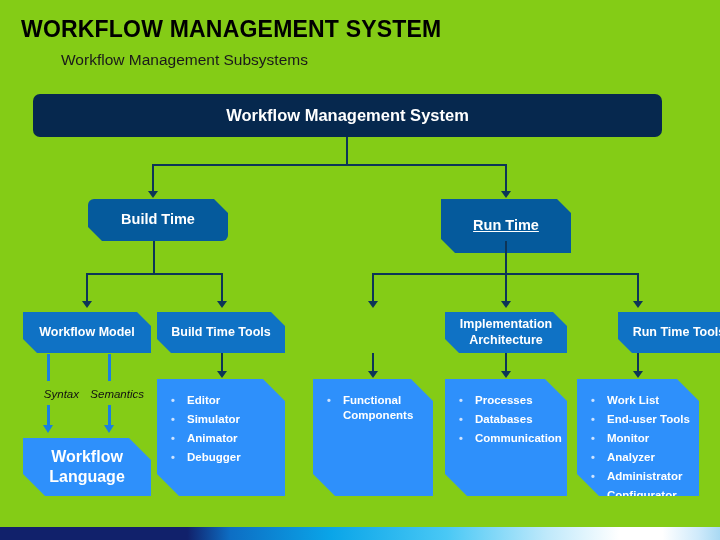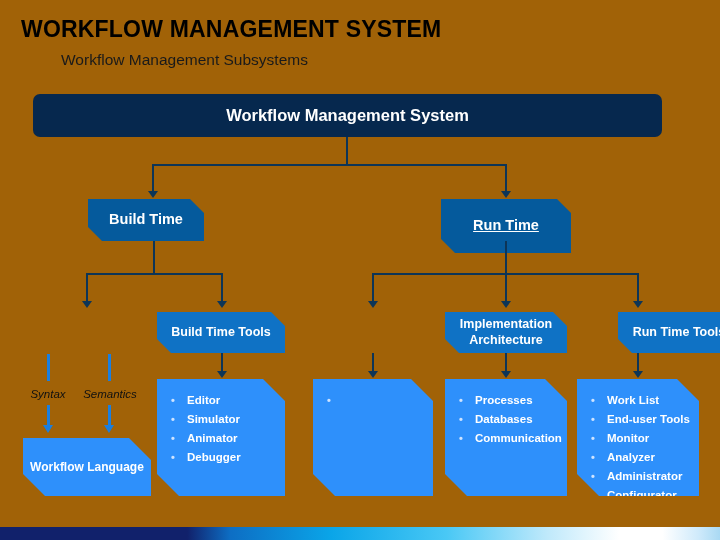--- a/index.html
+++ b/index.html
@@ -13,21 +13,21 @@
     font-family: "Liberation Sans", sans-serif;
     overflow: hidden;
     position: relative;
   }
 
   #slide {
     position: absolute;
     left: 0; top: 0;
     width: 720px;
     height: 540px;
-    background: #a16207;
+    background: #84cc16;
   }
 
   
   .title {
     position: absolute;
     left: 21px; top: 16px;
     font-size: 23px;
     font-weight: bold;
     letter-spacing: 0.2px;
     color: #000000;
@@ -68,21 +68,21 @@
     clip-path: polygon(0 0, calc(100% - 14px) 0, 100% 14px, 100% 100%,
                        14px 100%, 0 calc(100% - 14px));
   }
   .cut-lg {
     clip-path: polygon(0 0, calc(100% - 22px) 0, 100% 22px, 100% 100%,
                        22px 100%, 0 calc(100% - 22px));
   }
 
   .lvl2 { background: #055a9c; font-size: 14.5px; }
   .lvl3 { background: #0f72c5; font-size: 12.5px; }
-  .leaf { background: #2e90fb; font-size: 12px; }
+  .leaf { background: #2e90fb; font-size: 16px; }
 
   
   .bullets {
     position: absolute;
     box-sizing: border-box;
     background: #2e90fb;
     color: #ffffff;
     font-weight: bold;
     font-size: 11.5px;
     padding: 14px 8px 8px 14px;
@@ -132,21 +132,21 @@
     border-right: 5.5px solid transparent;
     border-top: 8px solid #1a7fe0;
   }
 
   .edge-label {
     position: absolute;
     font-style: italic;
     font-size: 11.5px;
     color: #111111;
     white-space: nowrap;
-    text-align: center;
+    text-align: right;
   }
 
   
   .accent {
     position: absolute;
     left: 0;
     bottom: 0;
     width: 720px;
     height: 13px;
     background: linear-gradient(to right,
@@ -172,21 +172,21 @@
   <div class="vline" style="left:346px; top:137px; width:2px; height:27px;"></div>
 
   <div class="hline" style="left:152px; top:164px; width:355px; height:2px;"></div>
 
   <div class="vline" style="left:152px; top:164px; width:2px; height:29px;"></div>
   <div class="arrow" style="left:148px; top:191px;"></div>
 
   <div class="vline" style="left:505px; top:164px; width:2px; height:29px;"></div>
   <div class="arrow" style="left:501px; top:191px;"></div>
 
-  <div class="node lvl2 cut" style="left:88px; top:199px; width:116px; height:42px;">
+  <div class="node lvl2 cut" style="left:88px; top:199px; width:140px; height:42px;border-radius:6px;">
     <span>Build Time</span>
   </div>
 
   <div class="node lvl2 cut" style="left:441px; top:199px; width:130px; height:54px;text-decoration:underline;">
     <span>Run Time</span>
   </div>
 
   <div class="vline" style="left:153px; top:241px; width:2px; height:32px;"></div>
   <div class="hline" style="left:86px; top:273px; width:137px; height:2px;"></div>
   <div class="vline" style="left:86px; top:273px; width:2px; height:30px;"></div>
@@ -196,20 +196,23 @@
 
   <div class="vline" style="left:505px; top:241px; width:2px; height:32px;"></div>
   <div class="hline" style="left:372px; top:273px; width:266px; height:2px;"></div>
   <div class="vline" style="left:372px; top:273px; width:2px; height:30px;"></div>
   <div class="arrow" style="left:368px; top:301px;"></div>
   <div class="vline" style="left:505px; top:273px; width:2px; height:30px;"></div>
   <div class="arrow" style="left:501px; top:301px;"></div>
   <div class="vline" style="left:637px; top:273px; width:2px; height:30px;"></div>
   <div class="arrow" style="left:633px; top:301px;"></div>
 
+  <div class="node lvl3 cut" style="left:23px; top:312px; width:128px; height:41px;">
+    <span>Workflow Model</span>
+  </div>
 
   <div class="node lvl3 cut" style="left:157px; top:312px; width:128px; height:41px;">
     <span>Build Time Tools</span>
   </div>
 
 
   <div class="node lvl3 cut" style="left:445px; top:312px; width:122px; height:41px;">
     <span>Implementation Architecture</span>
   </div>
 
@@ -253,20 +256,21 @@
         </li>
     </ul>
   </div>
 
   <div class="vline" style="left:372px; top:353px; width:2px; height:20px;"></div>
   <div class="arrow" style="left:368px; top:371px;"></div>
   <div class="bullets cut-lg" style="left:313px; top:379px; width:120px; height:117px;">
     <ul>
       <li>
           <span class="dot">•</span>
+          <span class="txt">Functional Components</span>
         </li>
     </ul>
   </div>
 
   <div class="vline" style="left:505px; top:353px; width:2px; height:20px;"></div>
   <div class="arrow" style="left:501px; top:371px;"></div>
   <div class="bullets cut-lg" style="left:445px; top:379px; width:122px; height:117px;">
     <ul>
       <li>
           <span class="dot">•</span>

